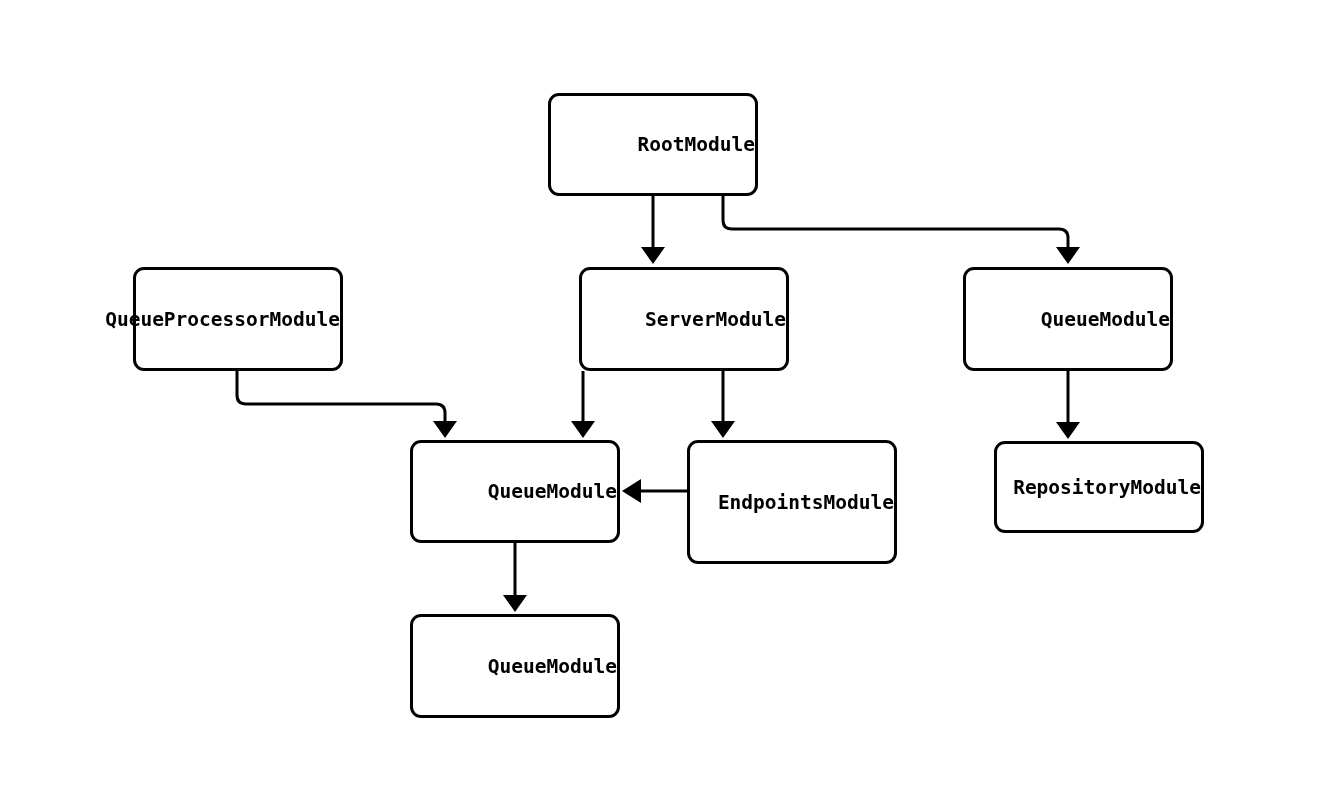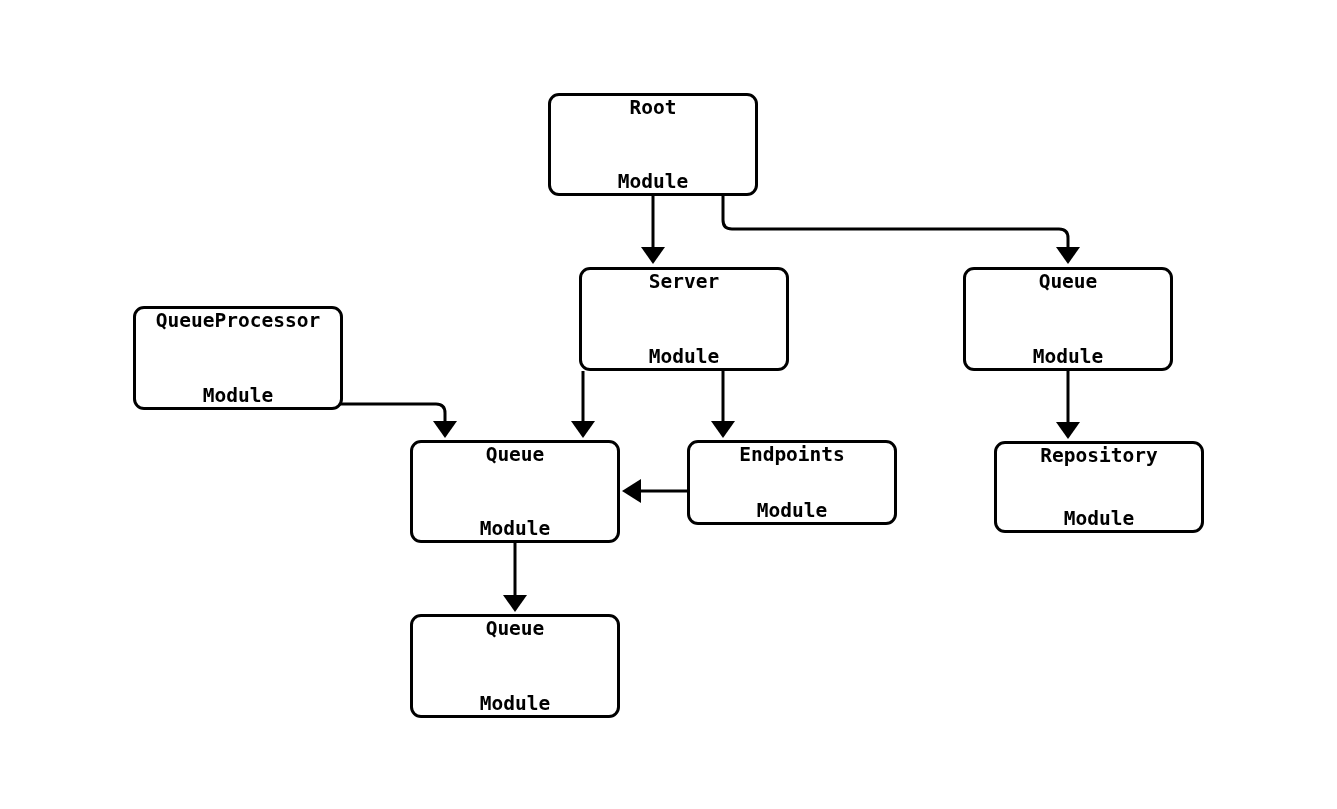--- a/index.html
+++ b/index.html
@@ -24,23 +24,23 @@
     height: 809px;
     pointer-events: none;
   }
   .node {
     position: absolute;
     box-sizing: border-box;
     background: #ffffff;
     border: 3px solid #000000;
     border-radius: 11px;
     display: flex;
-    flex-direction: column;
+    flex-direction: row;
     align-items: center;
-    justify-content: space-between;
+    justify-content: flex-end;
     text-align: center;
     z-index: 2;
   }
   .node-line {
     font-family: "DejaVu Sans Mono", "Liberation Mono", monospace;
     font-weight: bold;
     font-size: 19.5px;
     line-height: 23px;
     letter-spacing: 0px;
     color: #000000;
@@ -98,41 +98,41 @@
       <path d="M 1068 371 L 1068 422" stroke="#000000" stroke-width="3" fill="none"></path>
       <path d="M 1056 422 L 1080 422 L 1068 439 Z" fill="#000000"></path>
     </g>
   </svg>
 
   <div class="node" style="left:548px; top:93px; width:210px; height:103px;">
     <span class="node-line">Root</span>
     <span class="node-line">Module</span>
   </div>
 
-  <div class="node" style="left:133px; top:267px; width:210px; height:104px;margin-top:39px;">
+  <div class="node" style="left:133px; top:267px; width:210px; height:104px;">
     <span class="node-line">QueueProcessor</span>
     <span class="node-line">Module</span>
   </div>
 
   <div class="node" style="left:548px; top:267px; width:210px; height:104px;margin-left:31px;">
     <span class="node-line">Server</span>
     <span class="node-line">Module</span>
   </div>
 
   <div class="node" style="left:963px; top:267px; width:210px; height:104px;">
     <span class="node-line">Queue</span>
     <span class="node-line">Module</span>
   </div>
 
   <div class="node" style="left:410px; top:440px; width:210px; height:103px;">
     <span class="node-line">Queue</span>
     <span class="node-line">Module</span>
   </div>
 
-  <div class="node" style="left:687px; top:440px; width:210px; height:85px;">
+  <div class="node" style="left:687px; top:440px; width:210px; height:124px;">
     <span class="node-line">Endpoints</span>
     <span class="node-line">Module</span>
   </div>
 
   <div class="node" style="left:963px; top:441px; width:210px; height:92px;margin-left:31px;">
     <span class="node-line">Repository</span>
     <span class="node-line">Module</span>
   </div>
 
   <div class="node" style="left:410px; top:614px; width:210px; height:104px;">

